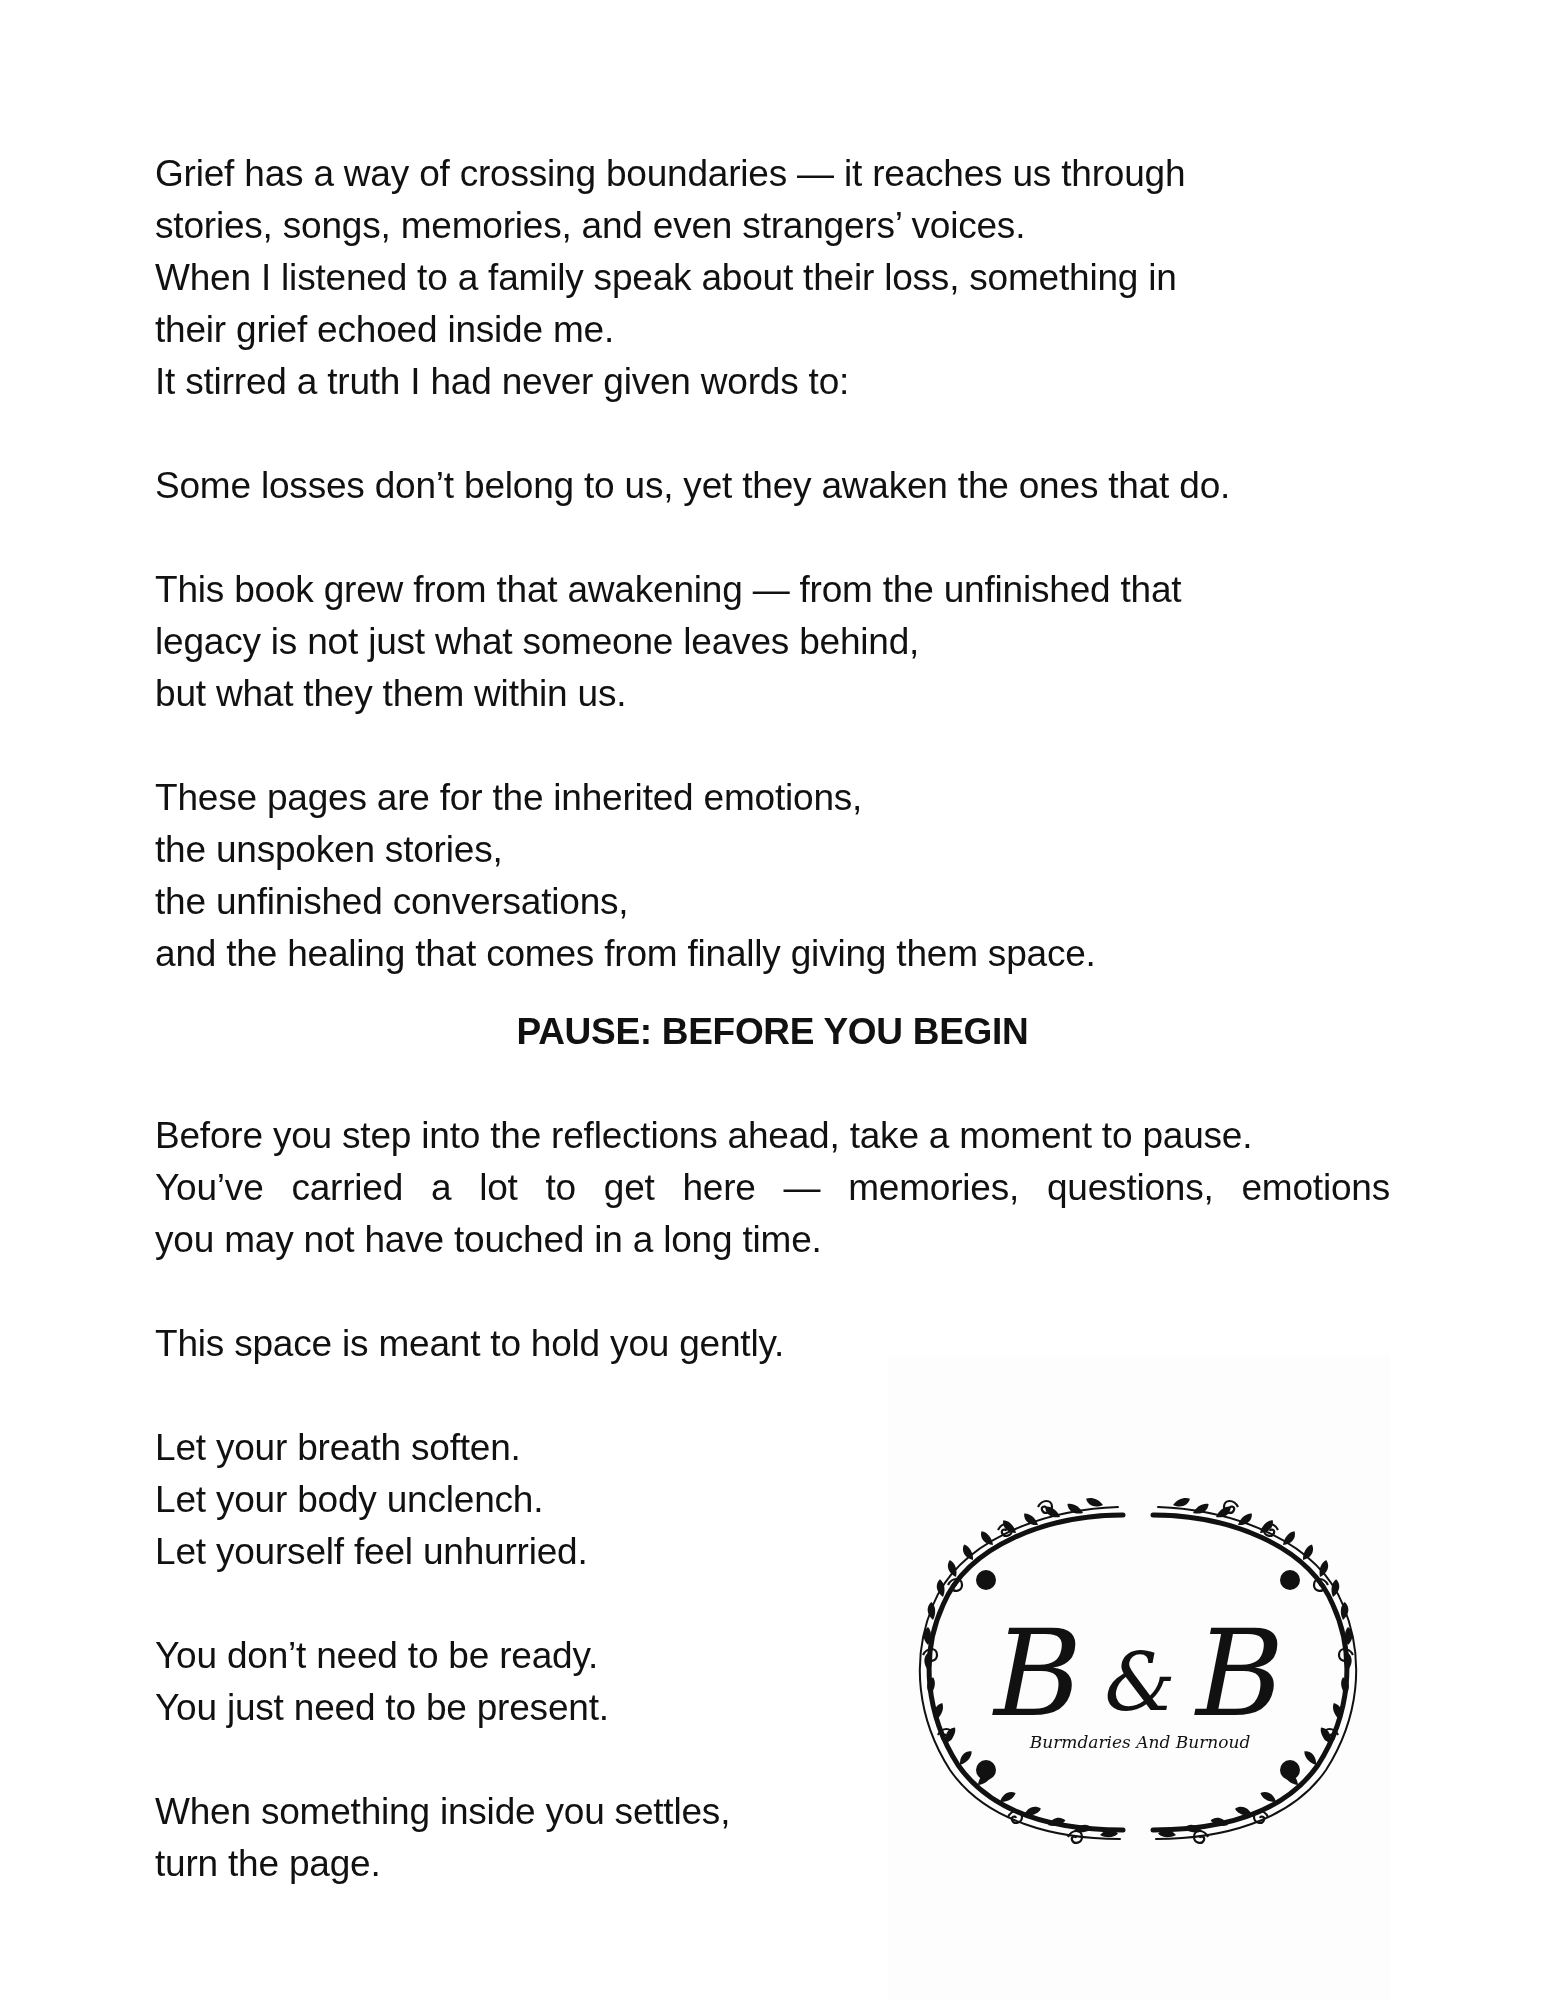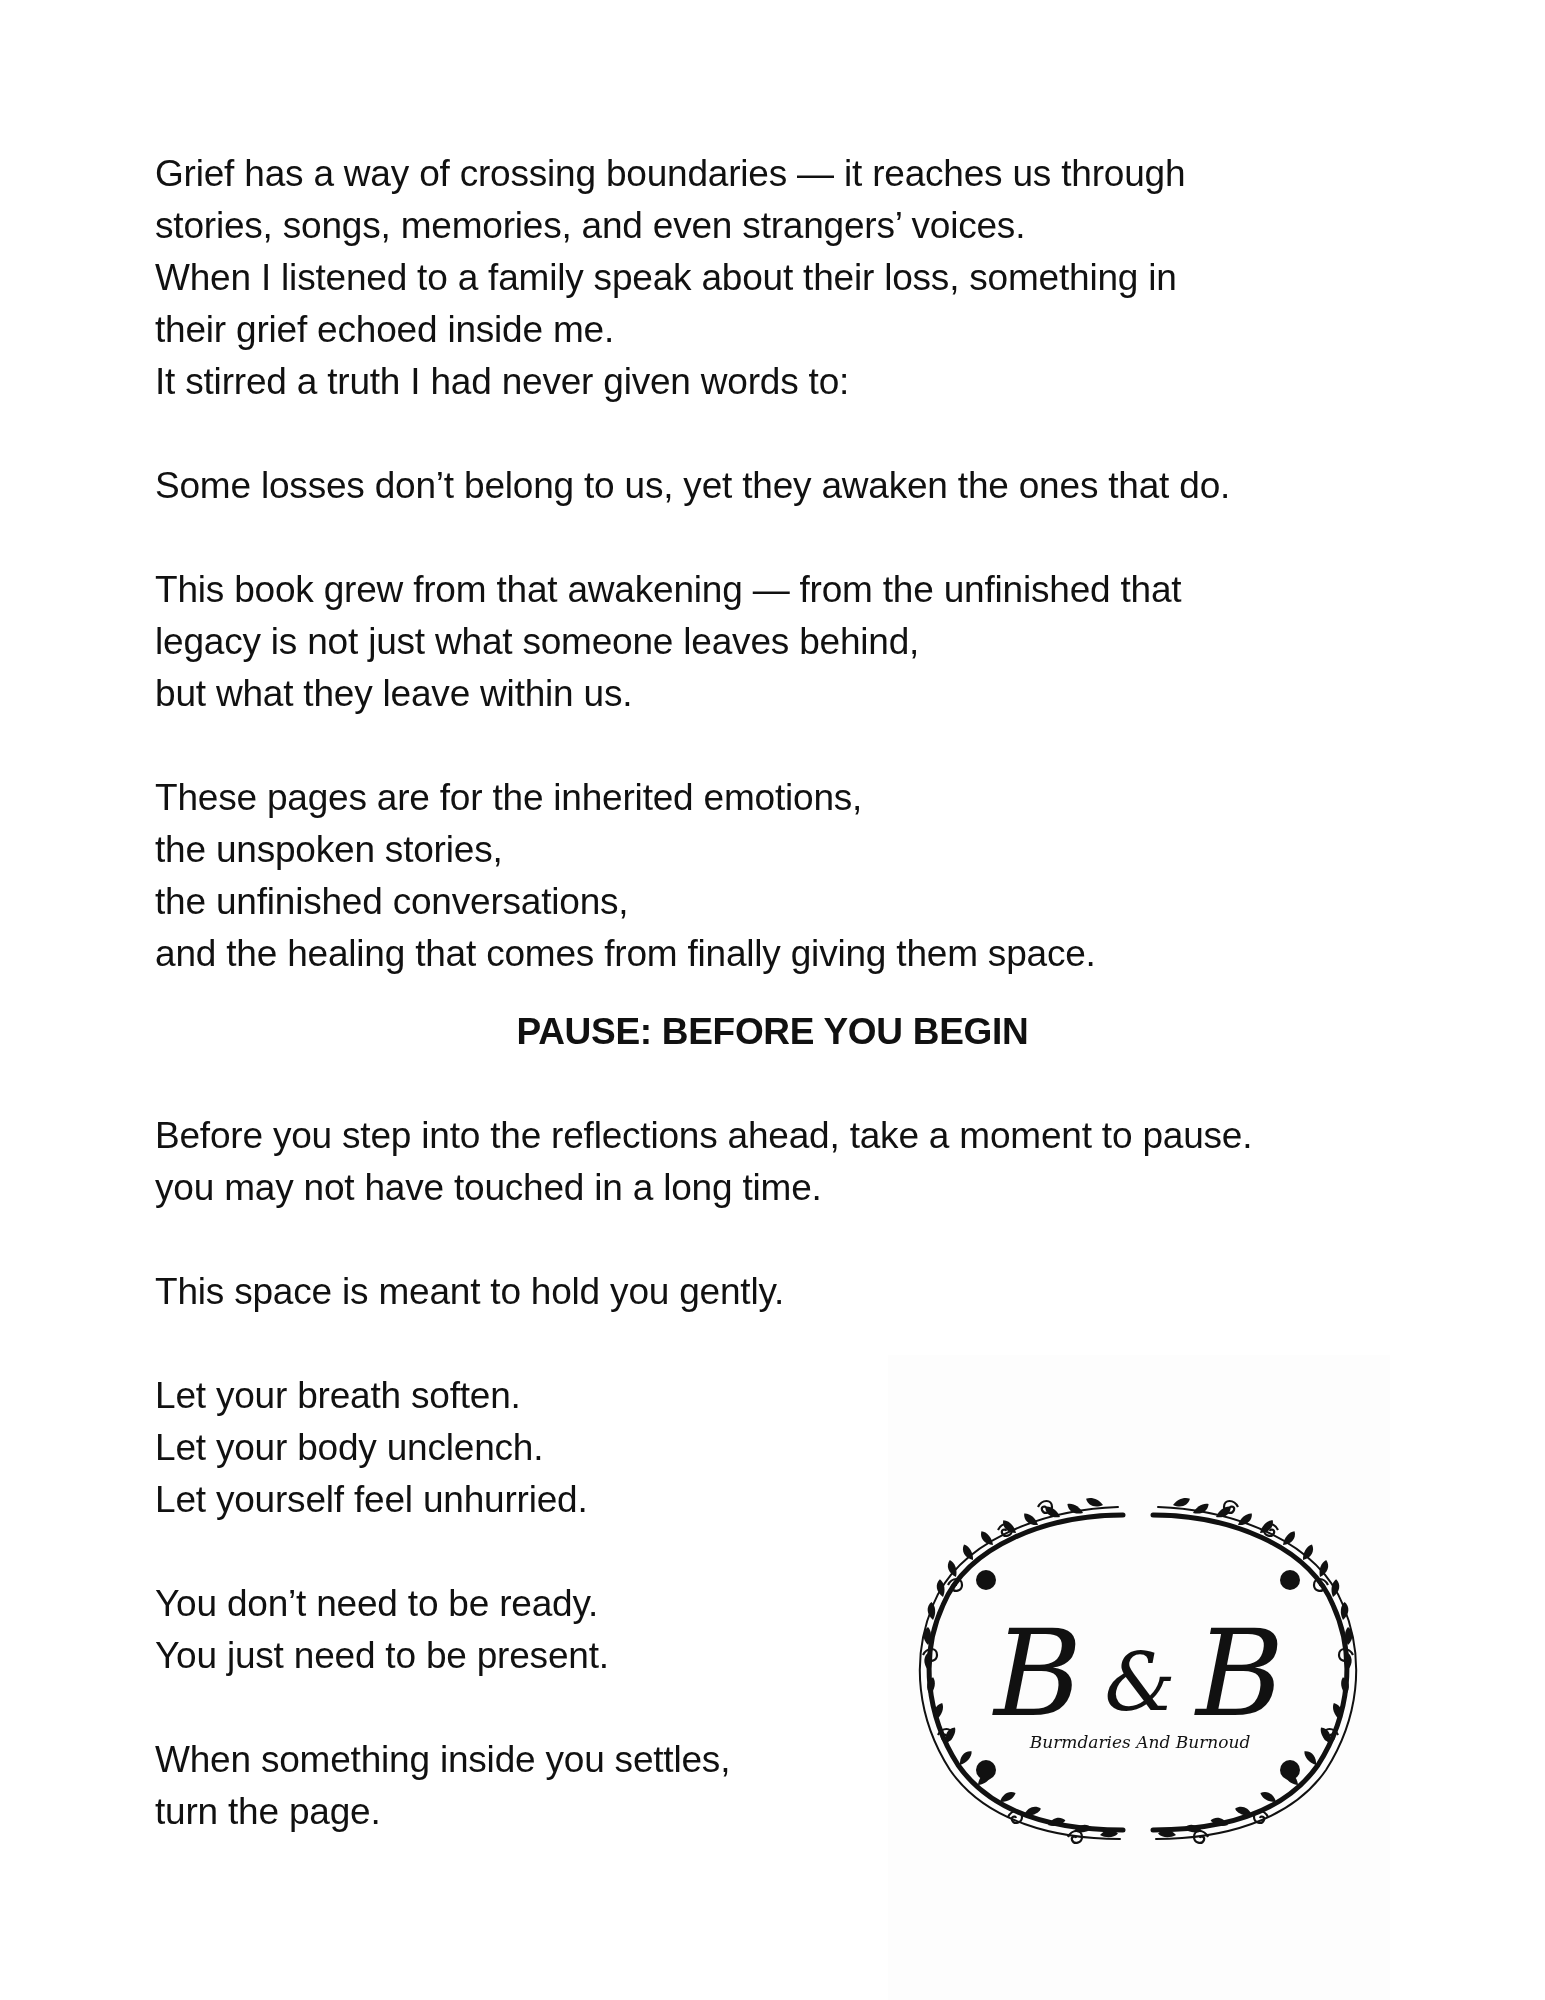--- a/index.html
+++ b/index.html
@@ -74,32 +74,33 @@
   <div class="line">When I listened to a family speak about their loss, something in</div>
   <div class="line">their grief echoed inside me.</div>
   <div class="line">It stirred a truth I had never given words to:</div>
   <div class="blank"></div>
 
   <div class="line">Some losses don’t belong to us, yet they awaken the ones that do.</div>
   <div class="blank"></div>
 
   <div class="line">This book grew from that awakening — from the unfinished that</div>
   <div class="line">legacy is not just what someone leaves behind,</div>
-  <div class="line">but what they leave within us.</div>
+  <div class="line">but what they them within us.</div>
   <div class="blank"></div>
 
   <div class="line">These pages are for the inherited emotions,</div>
   <div class="line">the unspoken stories,</div>
   <div class="line">the unfinished conversations,</div>
   <div class="line">and the healing that comes from finally giving them space.</div>
 
   <div class="heading">PAUSE: BEFORE YOU BEGIN</div>
 
   <div class="para-justify">
     <span class="l">Before you step into the reflections ahead, take a moment to pause.</span>
+    <span class="jl">You’ve carried a lot to get here — memories, questions, emotions</span>
     <span class="l">you may not have touched in a long time.</span>
   </div>
   <div class="blank"></div>
 
   <div class="line">This space is meant to hold you gently.</div>
   <div class="blank"></div>
 
   <div class="line">Let your breath soften.</div>
   <div class="line">Let your body unclench.</div>
   <div class="line">Let yourself feel unhurried.</div>

